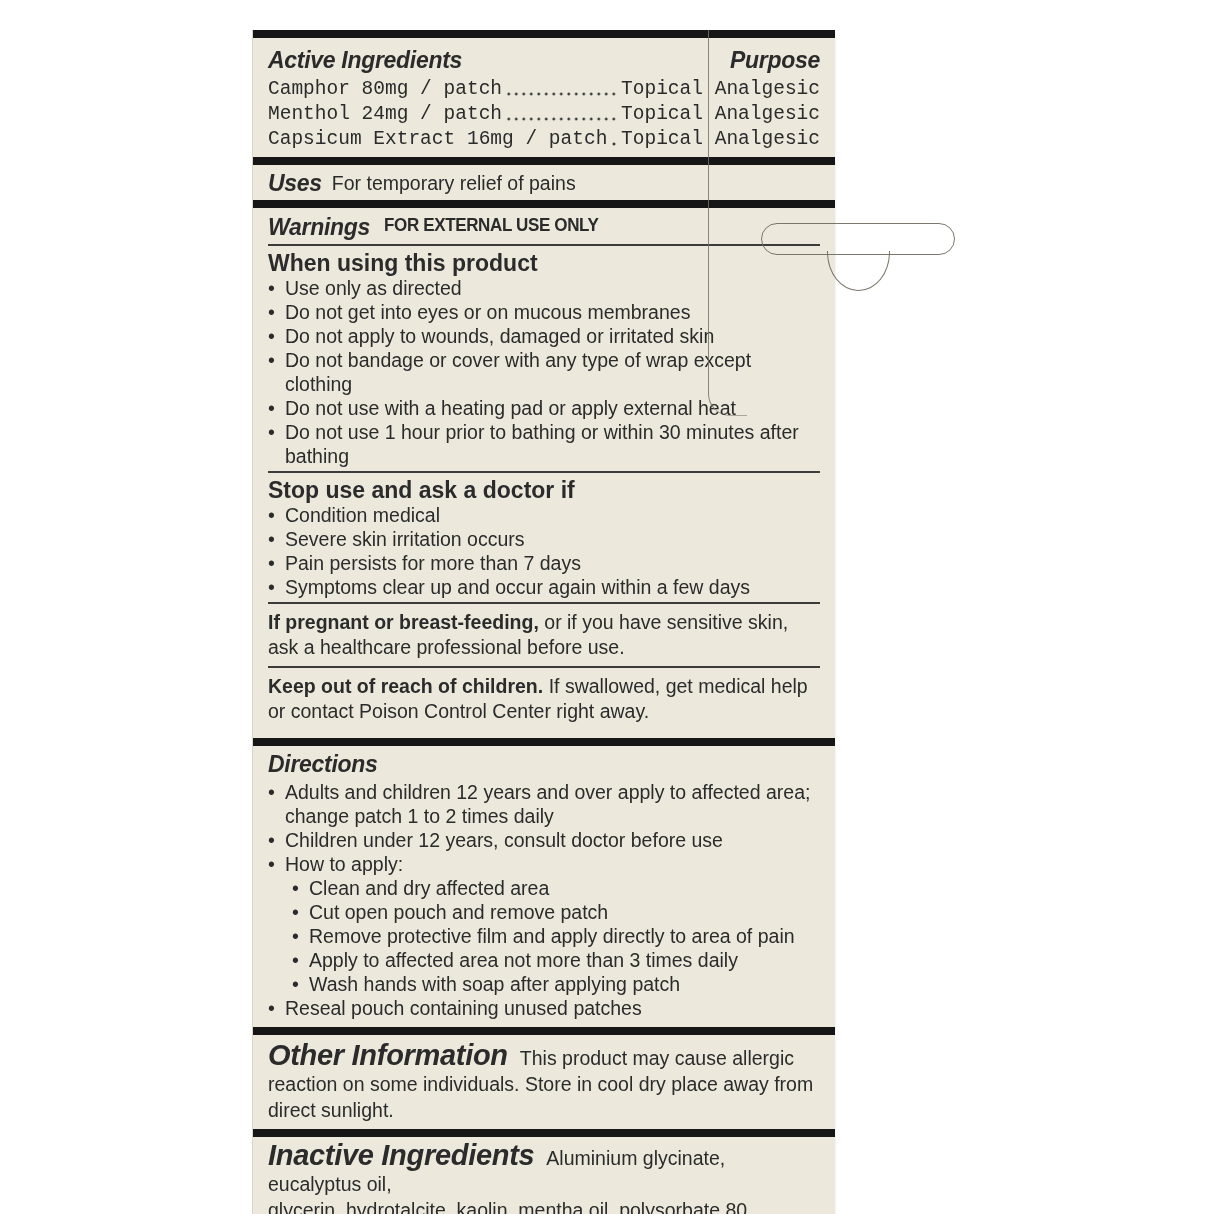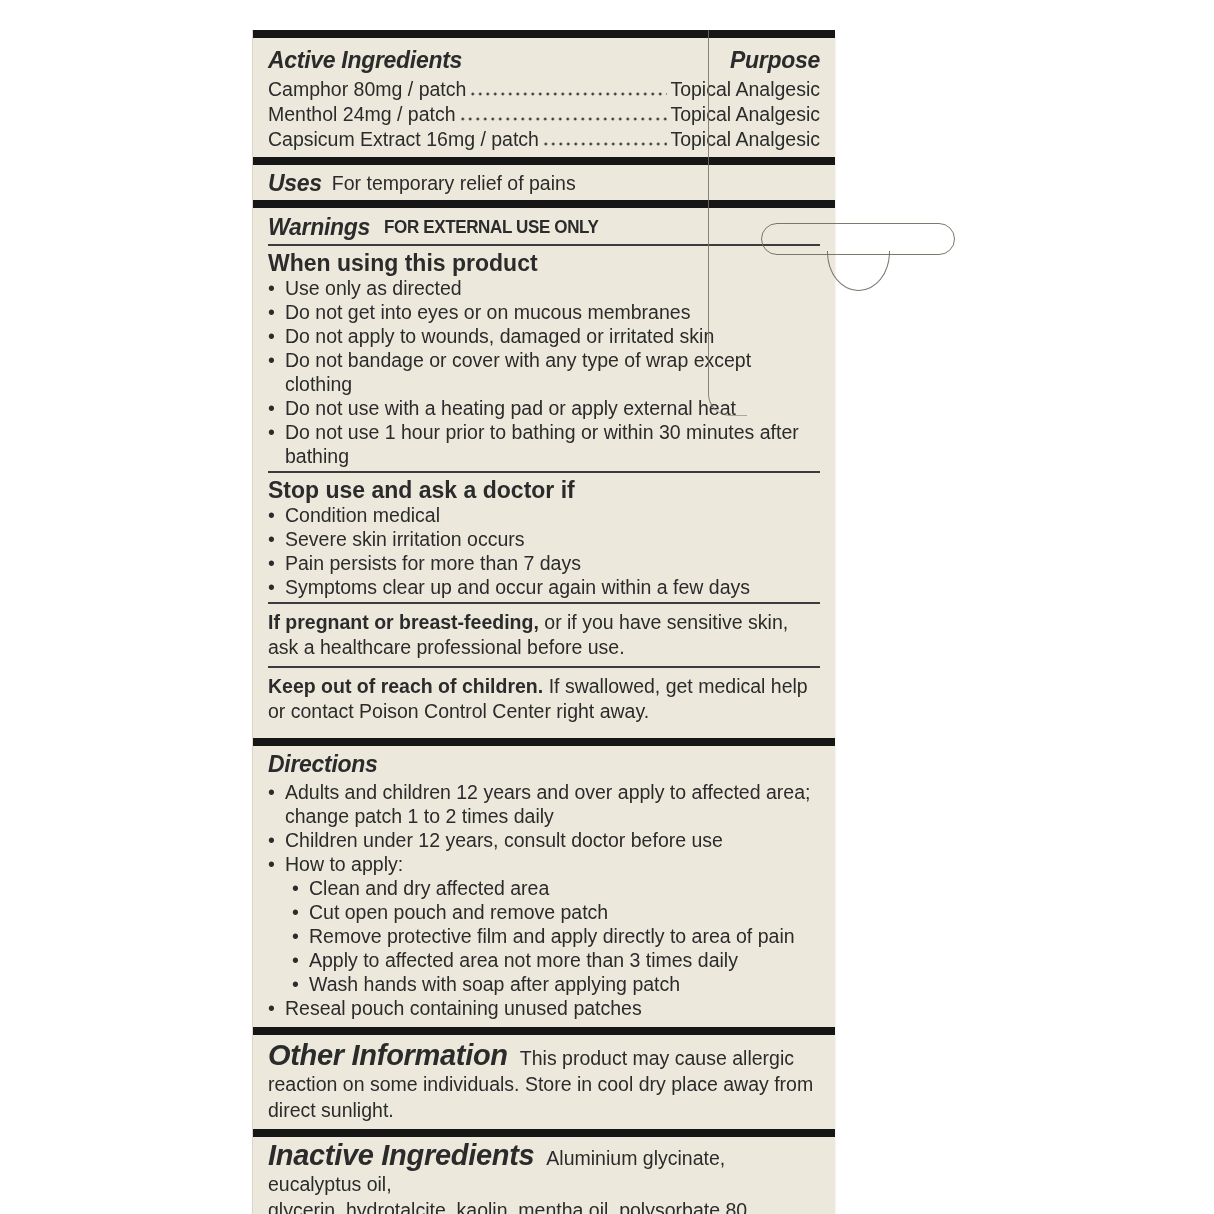--- a/index.html
+++ b/index.html
@@ -19,36 +19,36 @@
     box-shadow:-1px 0 0 #d9d6c9, 0 2px 2px rgba(0,0,0,0.12);
     font-size:19.5px;
     line-height:24px;
   }
   .bar{height:8px;background:#161616;}
   .sec{padding:0 15px;}
   
   .ai-sec{padding-top:8px;padding-bottom:5px;}
   .ai-head{display:flex;justify-content:space-between;align-items:baseline;margin-bottom:3px;}
   .h-ital{font-style:italic;font-weight:bold;font-size:23px;line-height:28px;letter-spacing:-0.3px;}
-  .ing-row{display:flex;align-items:center;line-height:25px;}
+  .ing-row{display:flex;align-items:center;line-height:25px;font-family:Liberation Mono, monospace;}
   .ing-row .leader{
     flex:1;
     align-self:flex-end;
     height:25px;
     margin:0 3px;
     background-image:radial-gradient(circle,#3b3b3b 1.25px,transparent 1.6px);
     background-size:7.5px 7.5px;
     background-repeat:repeat-x;
     background-position:0 13px;
   }
   
   .uses-sec{height:35px;display:flex;align-items:center;gap:10px;border-radius:11px;}
   
   .warn-sec{padding-top:5px;padding-bottom:8px;}
-  .warn-head{display:flex;align-items:center;gap:14px;}
+  .warn-head{display:flex;align-items:flex-start;gap:14px;}
   .caps-bold{font-weight:bold;font-size:18.5px;letter-spacing:-0.4px;transform:scaleX(0.92);transform-origin:left;}
   hr.thin{border:none;border-top:2.3px solid #3c3c3c;margin:3px 0;}
   h3.sub-head{font-size:23px;font-weight:bold;margin:5px 0 1px 0;line-height:24px;}
   .b-row{display:flex;line-height:24px;}
   .b-row .dot{width:17px;flex:0 0 17px;}
   .b-row .bt{flex:1;}
   .b-row.l2{padding-left:24px;}
   .warn-p{margin:6px 0 6px 0;max-width:585px;line-height:25px;}
   
   .dir-sec{padding-top:2px;padding-bottom:7px;}

